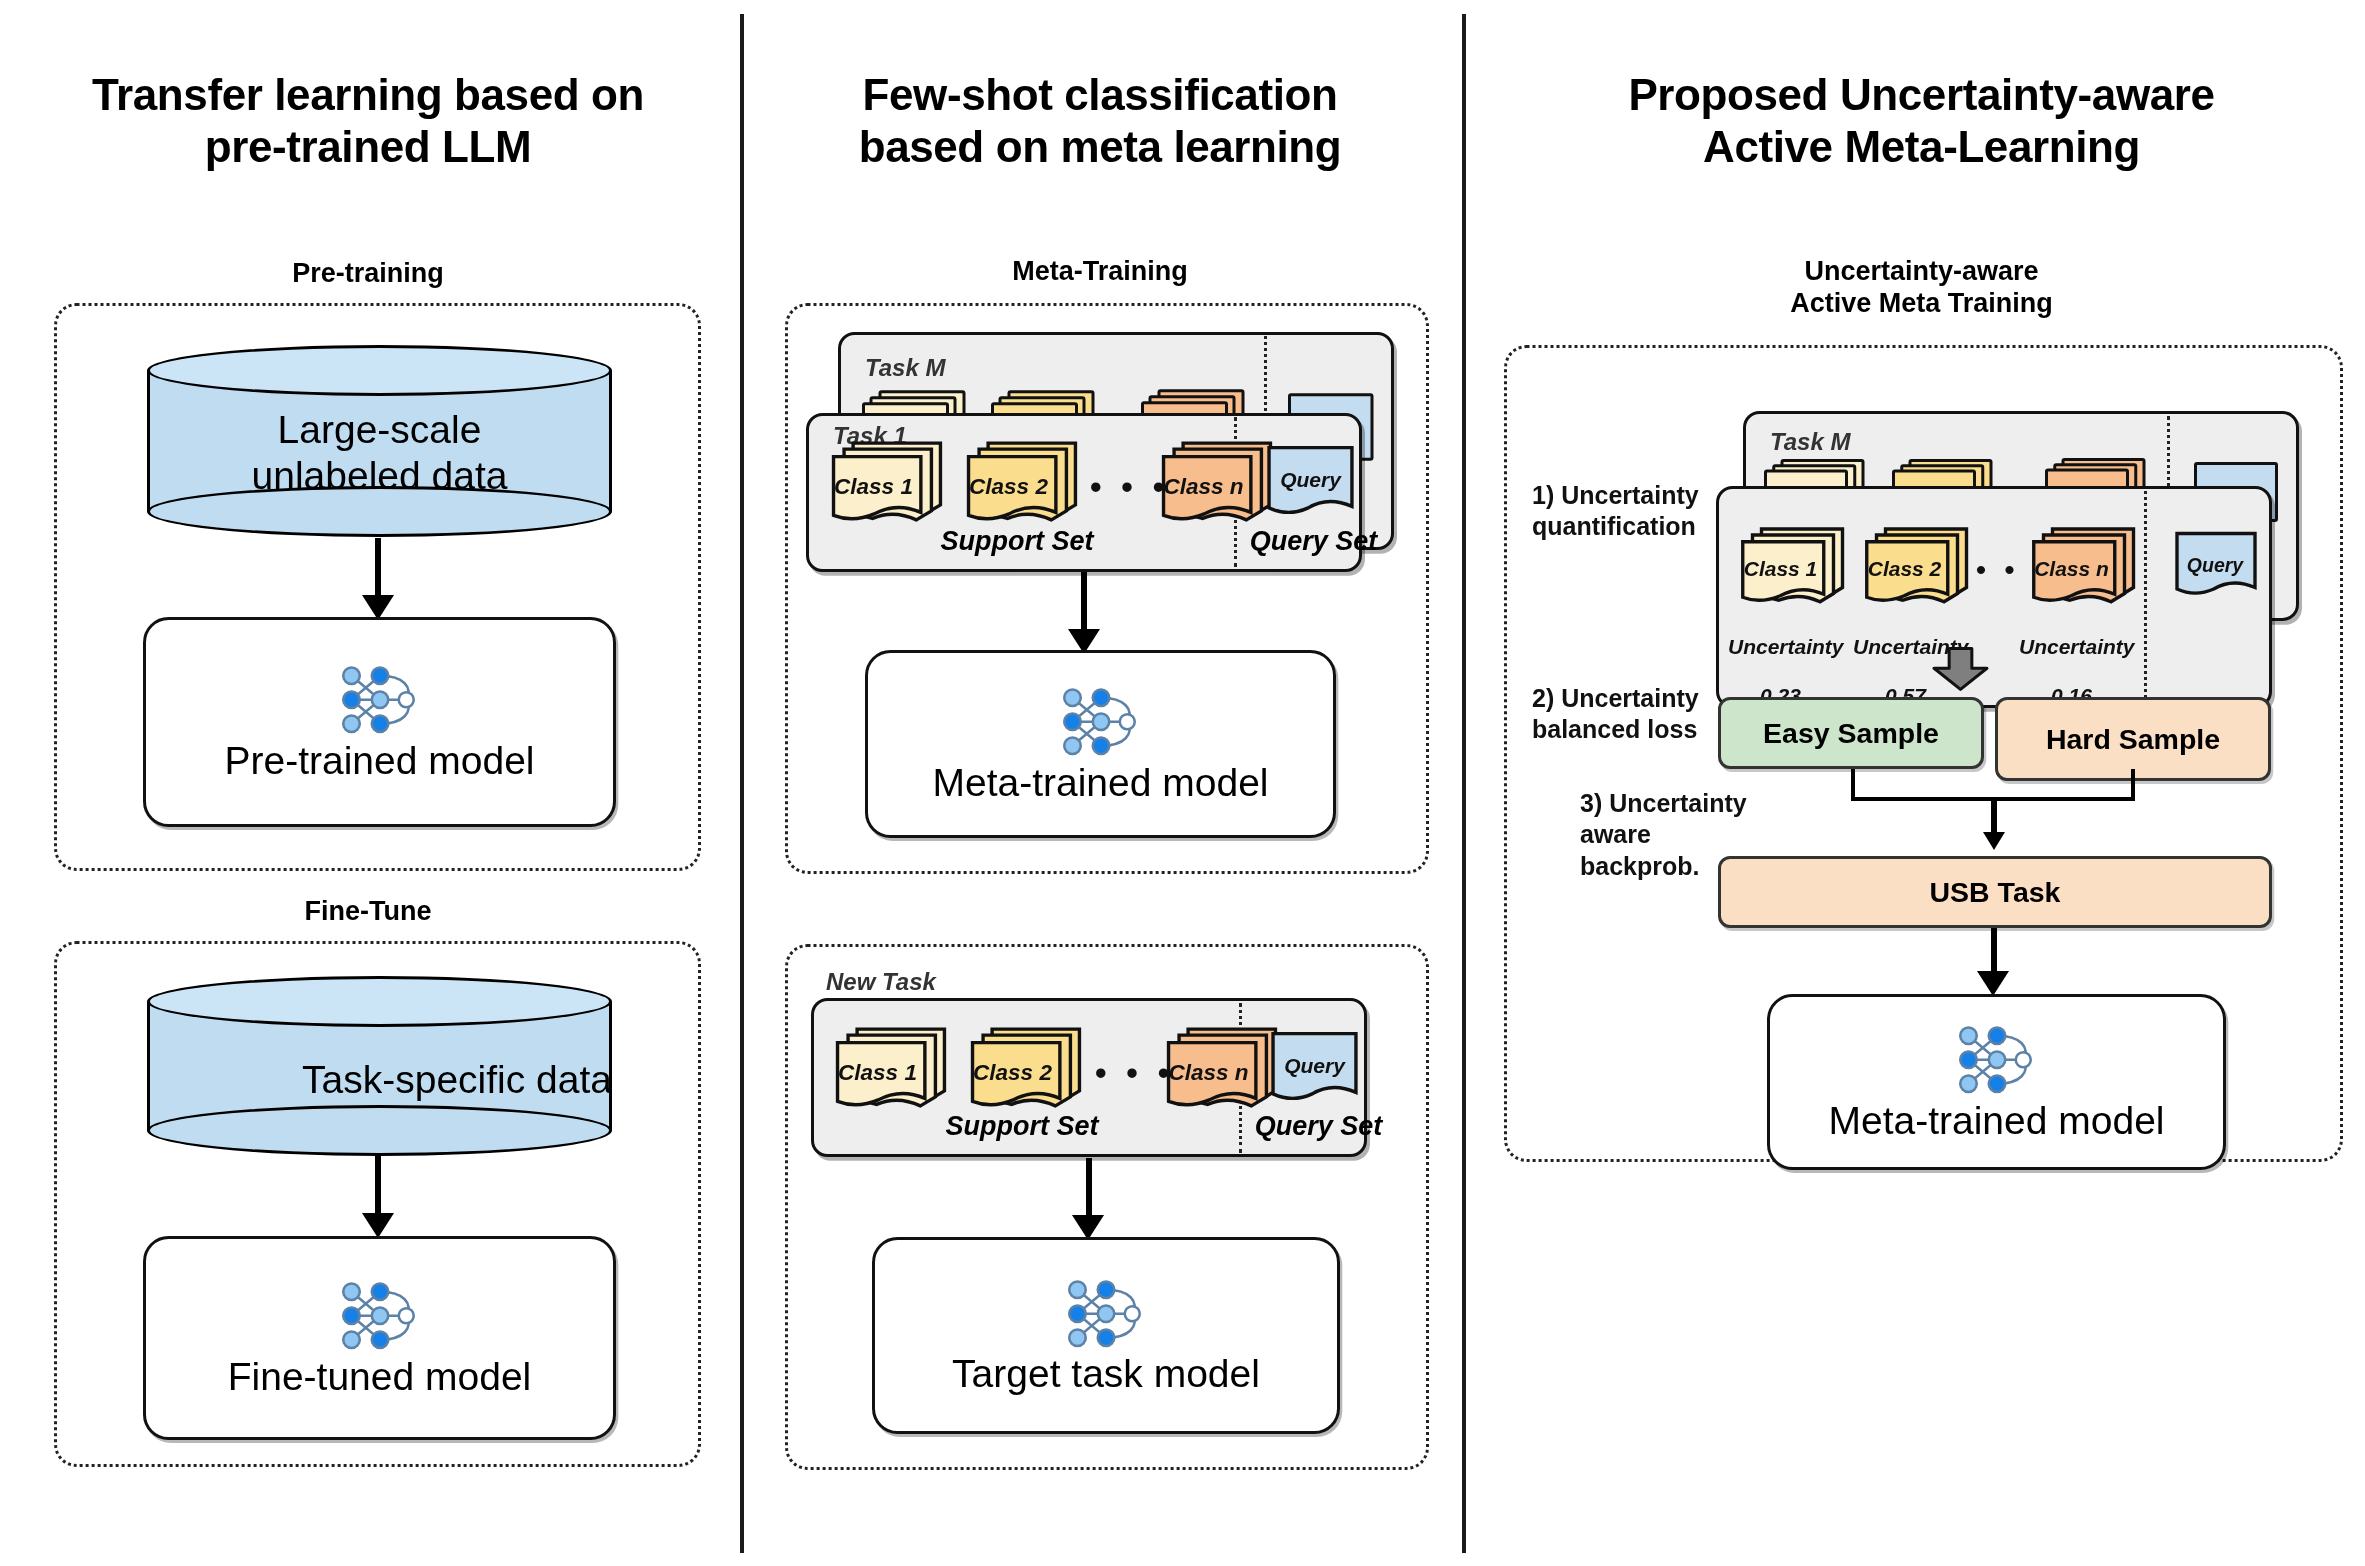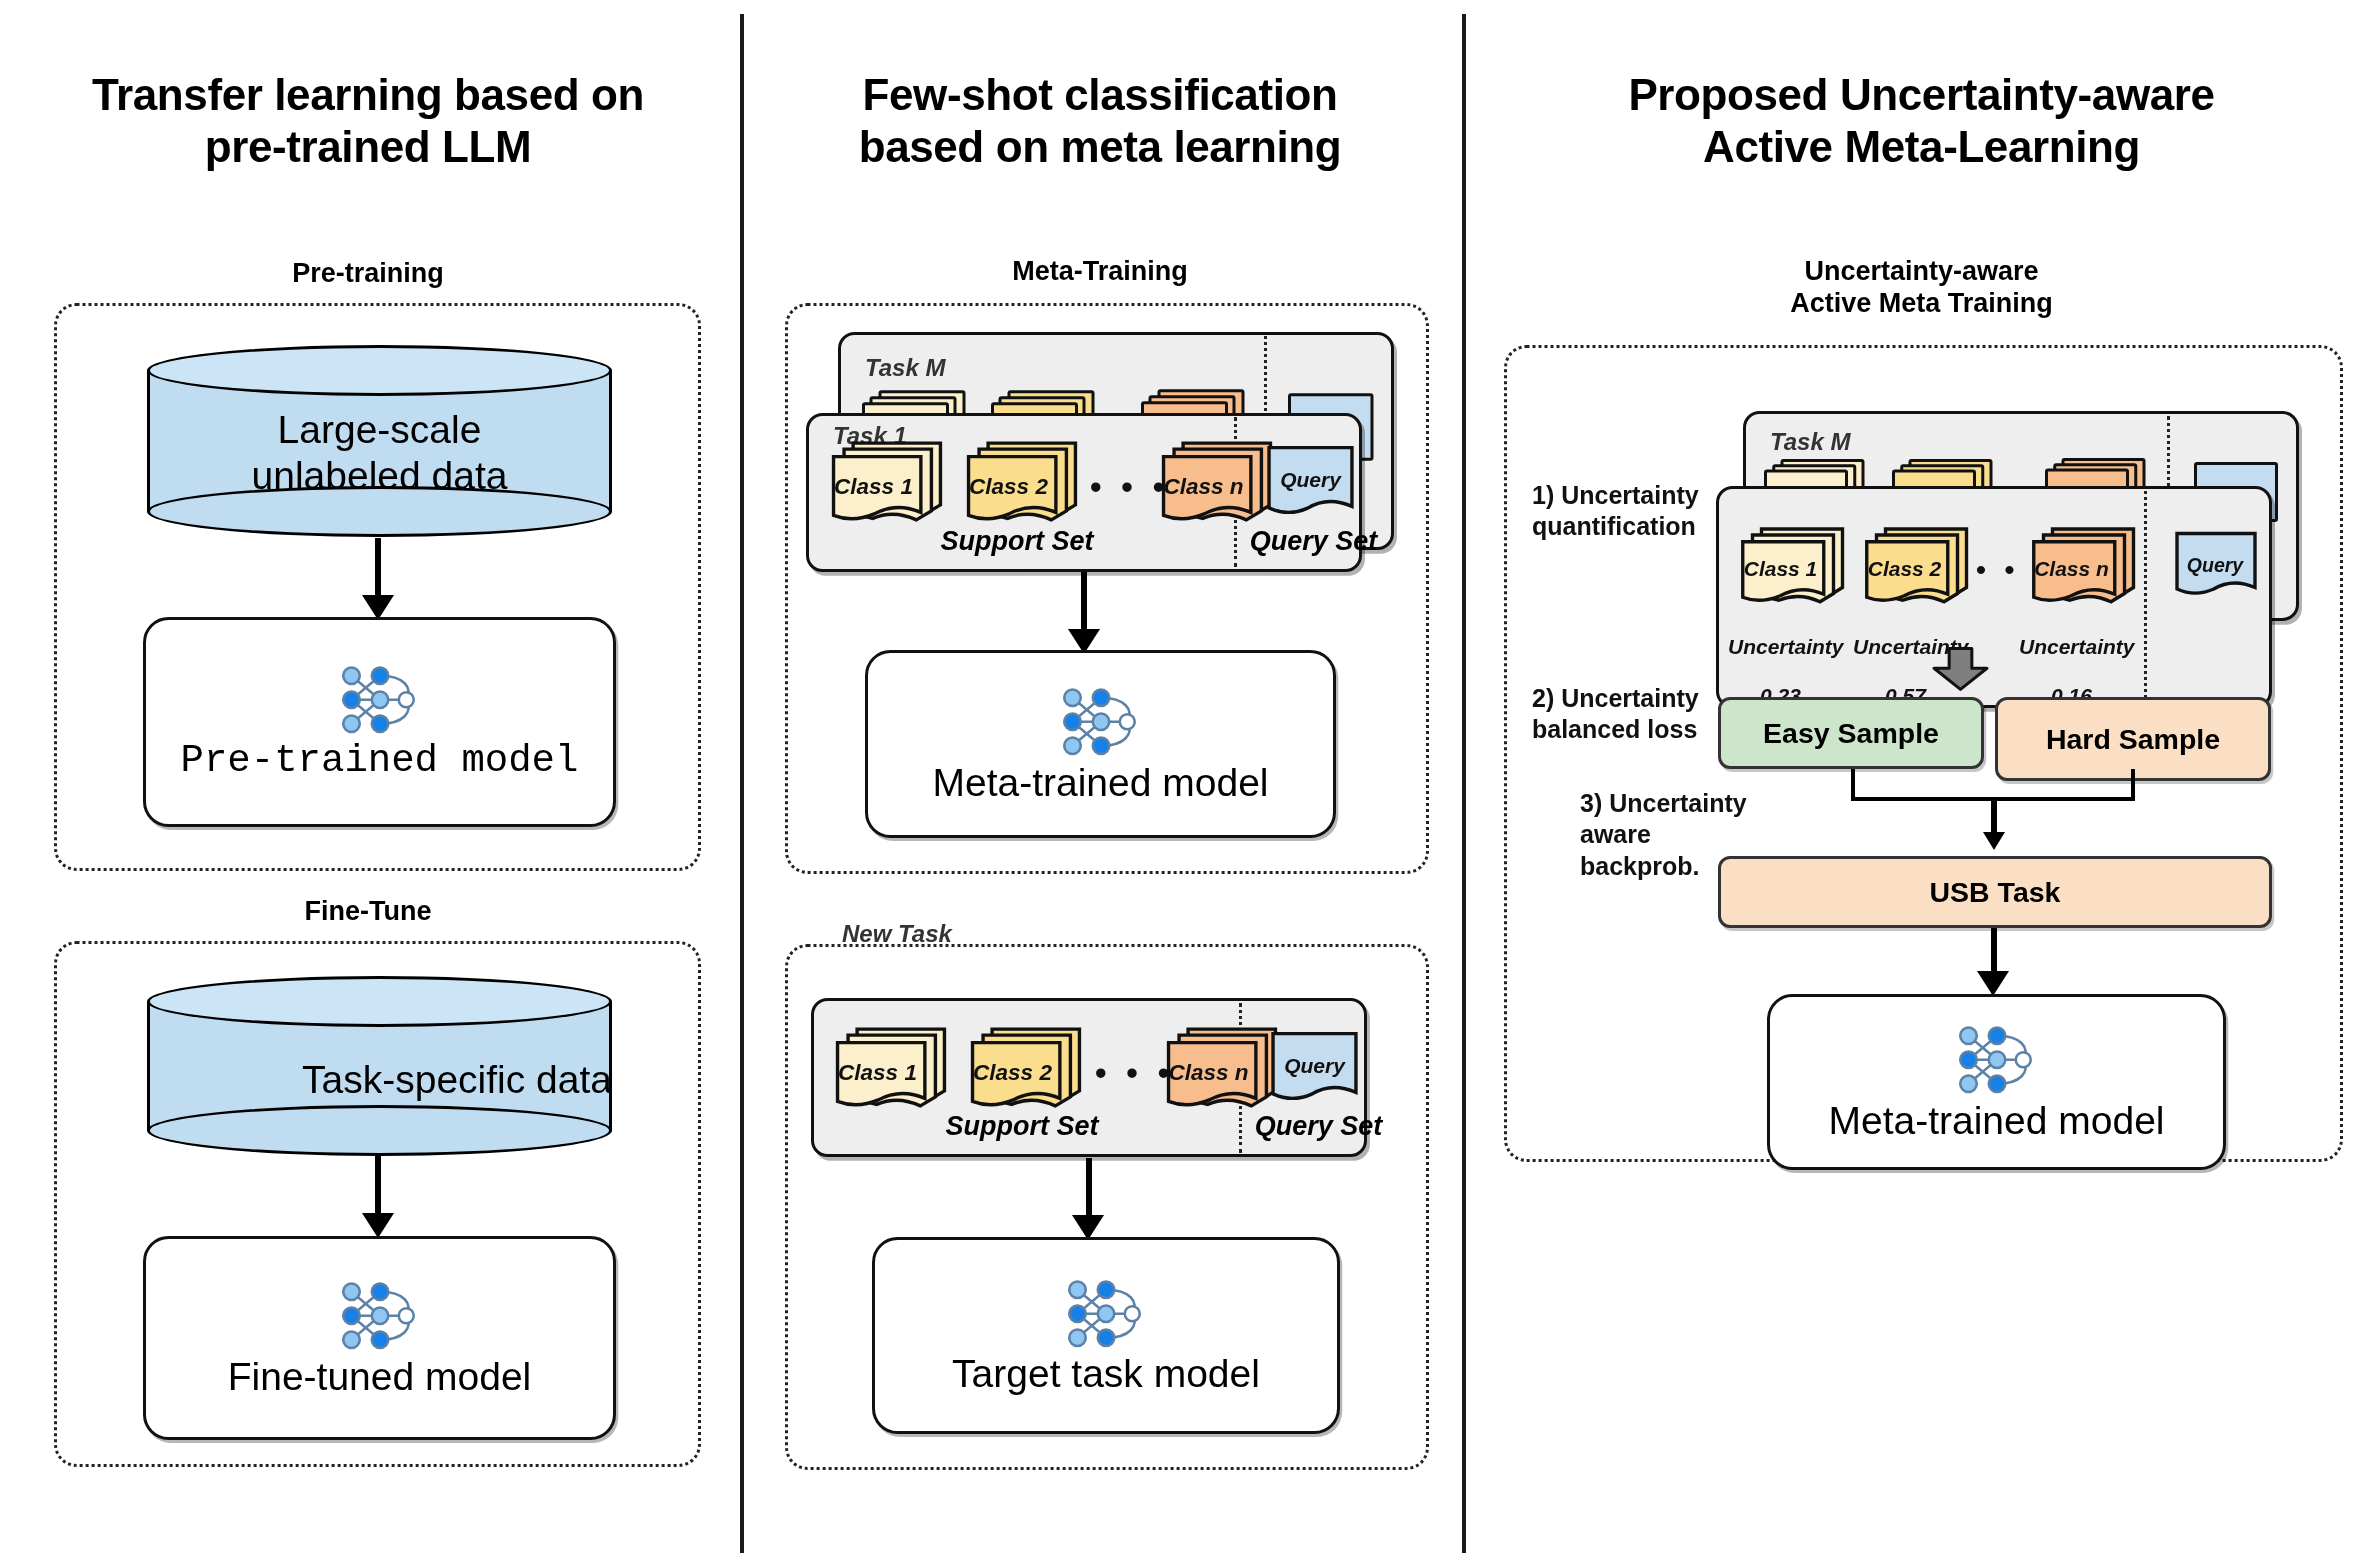--- a/index.html
+++ b/index.html
@@ -236,21 +236,21 @@
     <div class="body"></div>
     <div class="bot"></div>
     <div class="top"></div>
     <div class="ctext" style="top:56%;">Large-scale
 unlabeled data</div>
   </div>
 
   <div class="arrow-v" style="left:375px;top:538px;height:65px;"></div>
   <div class="arrow-head" style="left:362px;top:595px;"></div>
 
-  <div class="modelbox" style="left:143px;top:617px;width:473px;height:210px;font-family:Liberation Mono, monospace;">
+  <div class="modelbox" style="left:143px;top:617px;width:473px;height:210px;">
     <span class="nn" style="position:relative;width:90px;height:74px;">
       <svg width="90" height="74" viewBox="0 0 120 98">
         <g stroke="#5d82a8" stroke-width="3.4" fill="none">
           <line x1="22" y1="18" x2="60" y2="50"></line>
           <line x1="60" y1="18" x2="22" y2="50"></line>
           <line x1="22" y1="50" x2="60" y2="82"></line>
           <line x1="60" y1="50" x2="22" y2="82"></line>
           <line x1="22" y1="50" x2="60" y2="50"></line>
           <line x1="60" y1="50" x2="95" y2="50"></line>
           <path d="M60 18 C 92 18, 104 34, 95 50"></path>
@@ -429,21 +429,21 @@
           <circle cx="22" cy="82" r="11" fill="#8fc6f2"></circle>
             <circle cx="60" cy="82" r="11" fill="#1580e8"></circle>
         </g>
       </svg>
     </span>
     <span class="mlabel">Meta-trained model</span>
   </div>
 
   <div class="dotted" style="left:785px;top:944px;width:644px;height:526px;"></div>
 
-  <div class="tasklabel" style="left:826px;top:920px;margin-left:16px;">New Task</div>
+  <div class="tasklabel" style="left:826px;top:968px;">New Task</div>
   <div class="taskpanel" style="left:811px;top:998px;width:556px;height:159px;"></div>
   <div class="dotted-sep" style="left:1239px;top:1003px;height:150px;"></div>
 
   <div class="cardstack" style="left:830px;top:1026px;">
     <svg width="128" height="83" viewBox="0 0 170 110">
       <g stroke="#111" stroke-width="4.5" fill="#FBF0CB">
         <path d="M36 4 h116 v82 l-20 12 q-30 -14 -58 -2 l-38 -10 z"></path>
         <path d="M24 12 h116 v82 l-20 12 q-30 -14 -58 -2 l-38 -10 z"></path>
         <path d="M10 22 h116 v74 q-32 -14 -62 2 q-28 12 -54 2 z"></path>
       </g>

